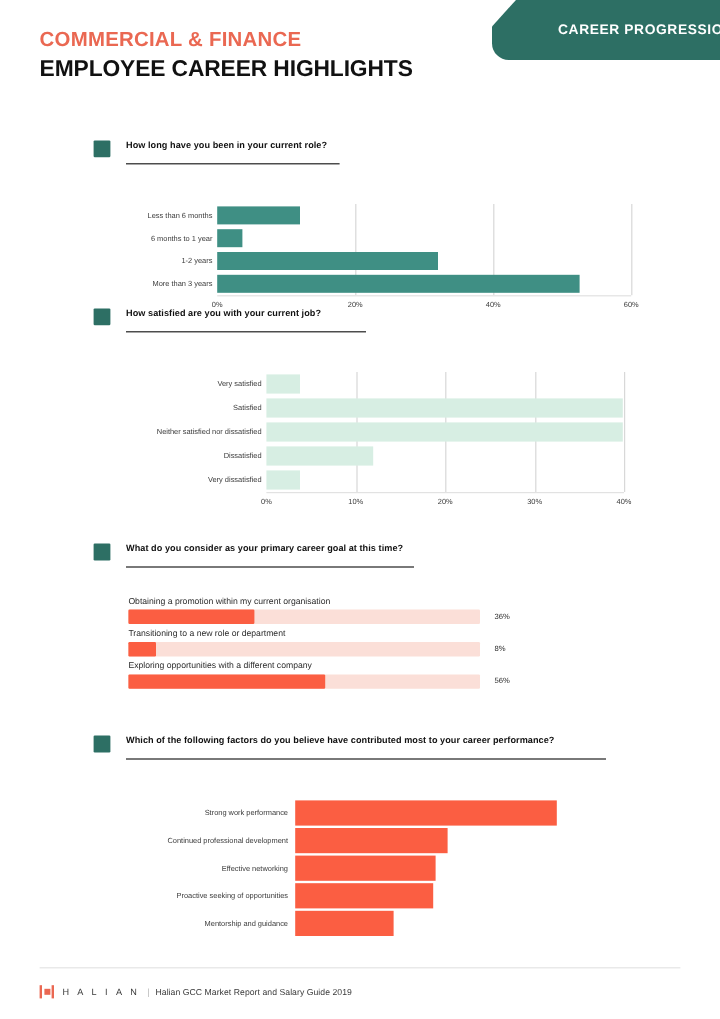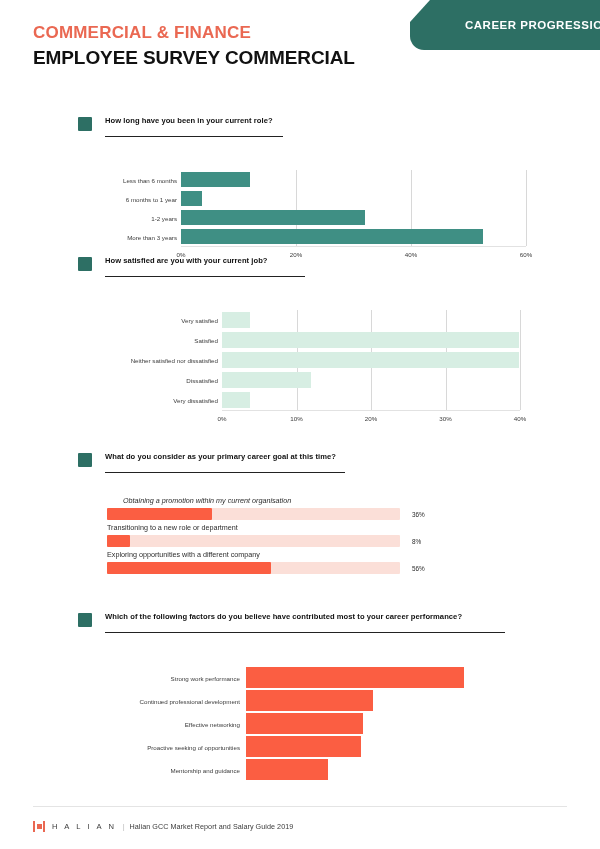--- a/index.html
+++ b/index.html
@@ -94,21 +94,21 @@
   .footer-sep{margin:0 5px 0 6px;color:#b8b8b8;font-size:7.5px;}
   .footer-text{font-size:7.2px;color:#3a3a3a;letter-spacing:.05px;}
 </style>
 </head>
 <body>
 
 <div class="page">
 
   <div class="hdr-title-wrap">
     <div class="hdr-eyebrow">COMMERCIAL &amp; FINANCE</div>
-    <div class="hdr-title">EMPLOYEE SURVEY COMMERCIAL</div>
+    <div class="hdr-title">EMPLOYEE CAREER HIGHLIGHTS</div>
   </div>
   <div class="badge">
     <span class="badge-label">CAREER PROGRESSION</span>
   </div>
 
   <div class="section" id="sec1" style="top:114px;">
     <div class="q-head">
       <div class="q-marker"></div>
       <div class="q-text">How long have you been in your current role?</div>
       <div class="q-rule" style="width:178px;"></div>
@@ -182,21 +182,21 @@
   </div>
 
   <div class="section" id="sec3" style="top:450px;">
     <div class="q-head">
       <div class="q-marker"></div>
       <div class="q-text">What do you consider as your primary career goal at this time?</div>
       <div class="q-rule" style="width:240px;"></div>
     </div>
     <div id="chart3" style="position:relative;height:110px;">
         <div class="prog-item" style="position: absolute; left: 0px; top: 12px; width: 600px; height: 27px;">
-          <div class="prog-label" style="left: 85px; font-style: italic;">Obtaining a promotion within my current organisation</div>
+          <div class="prog-label" style="left: 69px;">Obtaining a promotion within my current organisation</div>
           <div class="prog-track" style="left: 69px; top: 12px; width: 293px; background: rgb(251, 223, 216);">
             <div class="prog-fill" style="width: 105.48px; background: rgb(251, 94, 66);"></div>
           </div>
           <div class="prog-value" style="left: 374px; top: 18px;">36%</div>
         </div>
         <div class="prog-item" style="position: absolute; left: 0px; top: 39px; width: 600px; height: 27px;">
           <div class="prog-label" style="left: 69px;">Transitioning to a new role or department</div>
           <div class="prog-track" style="left: 69px; top: 12px; width: 293px; background: rgb(251, 223, 216);">
             <div class="prog-fill" style="width: 23.44px; background: rgb(251, 94, 66);"></div>
           </div>

